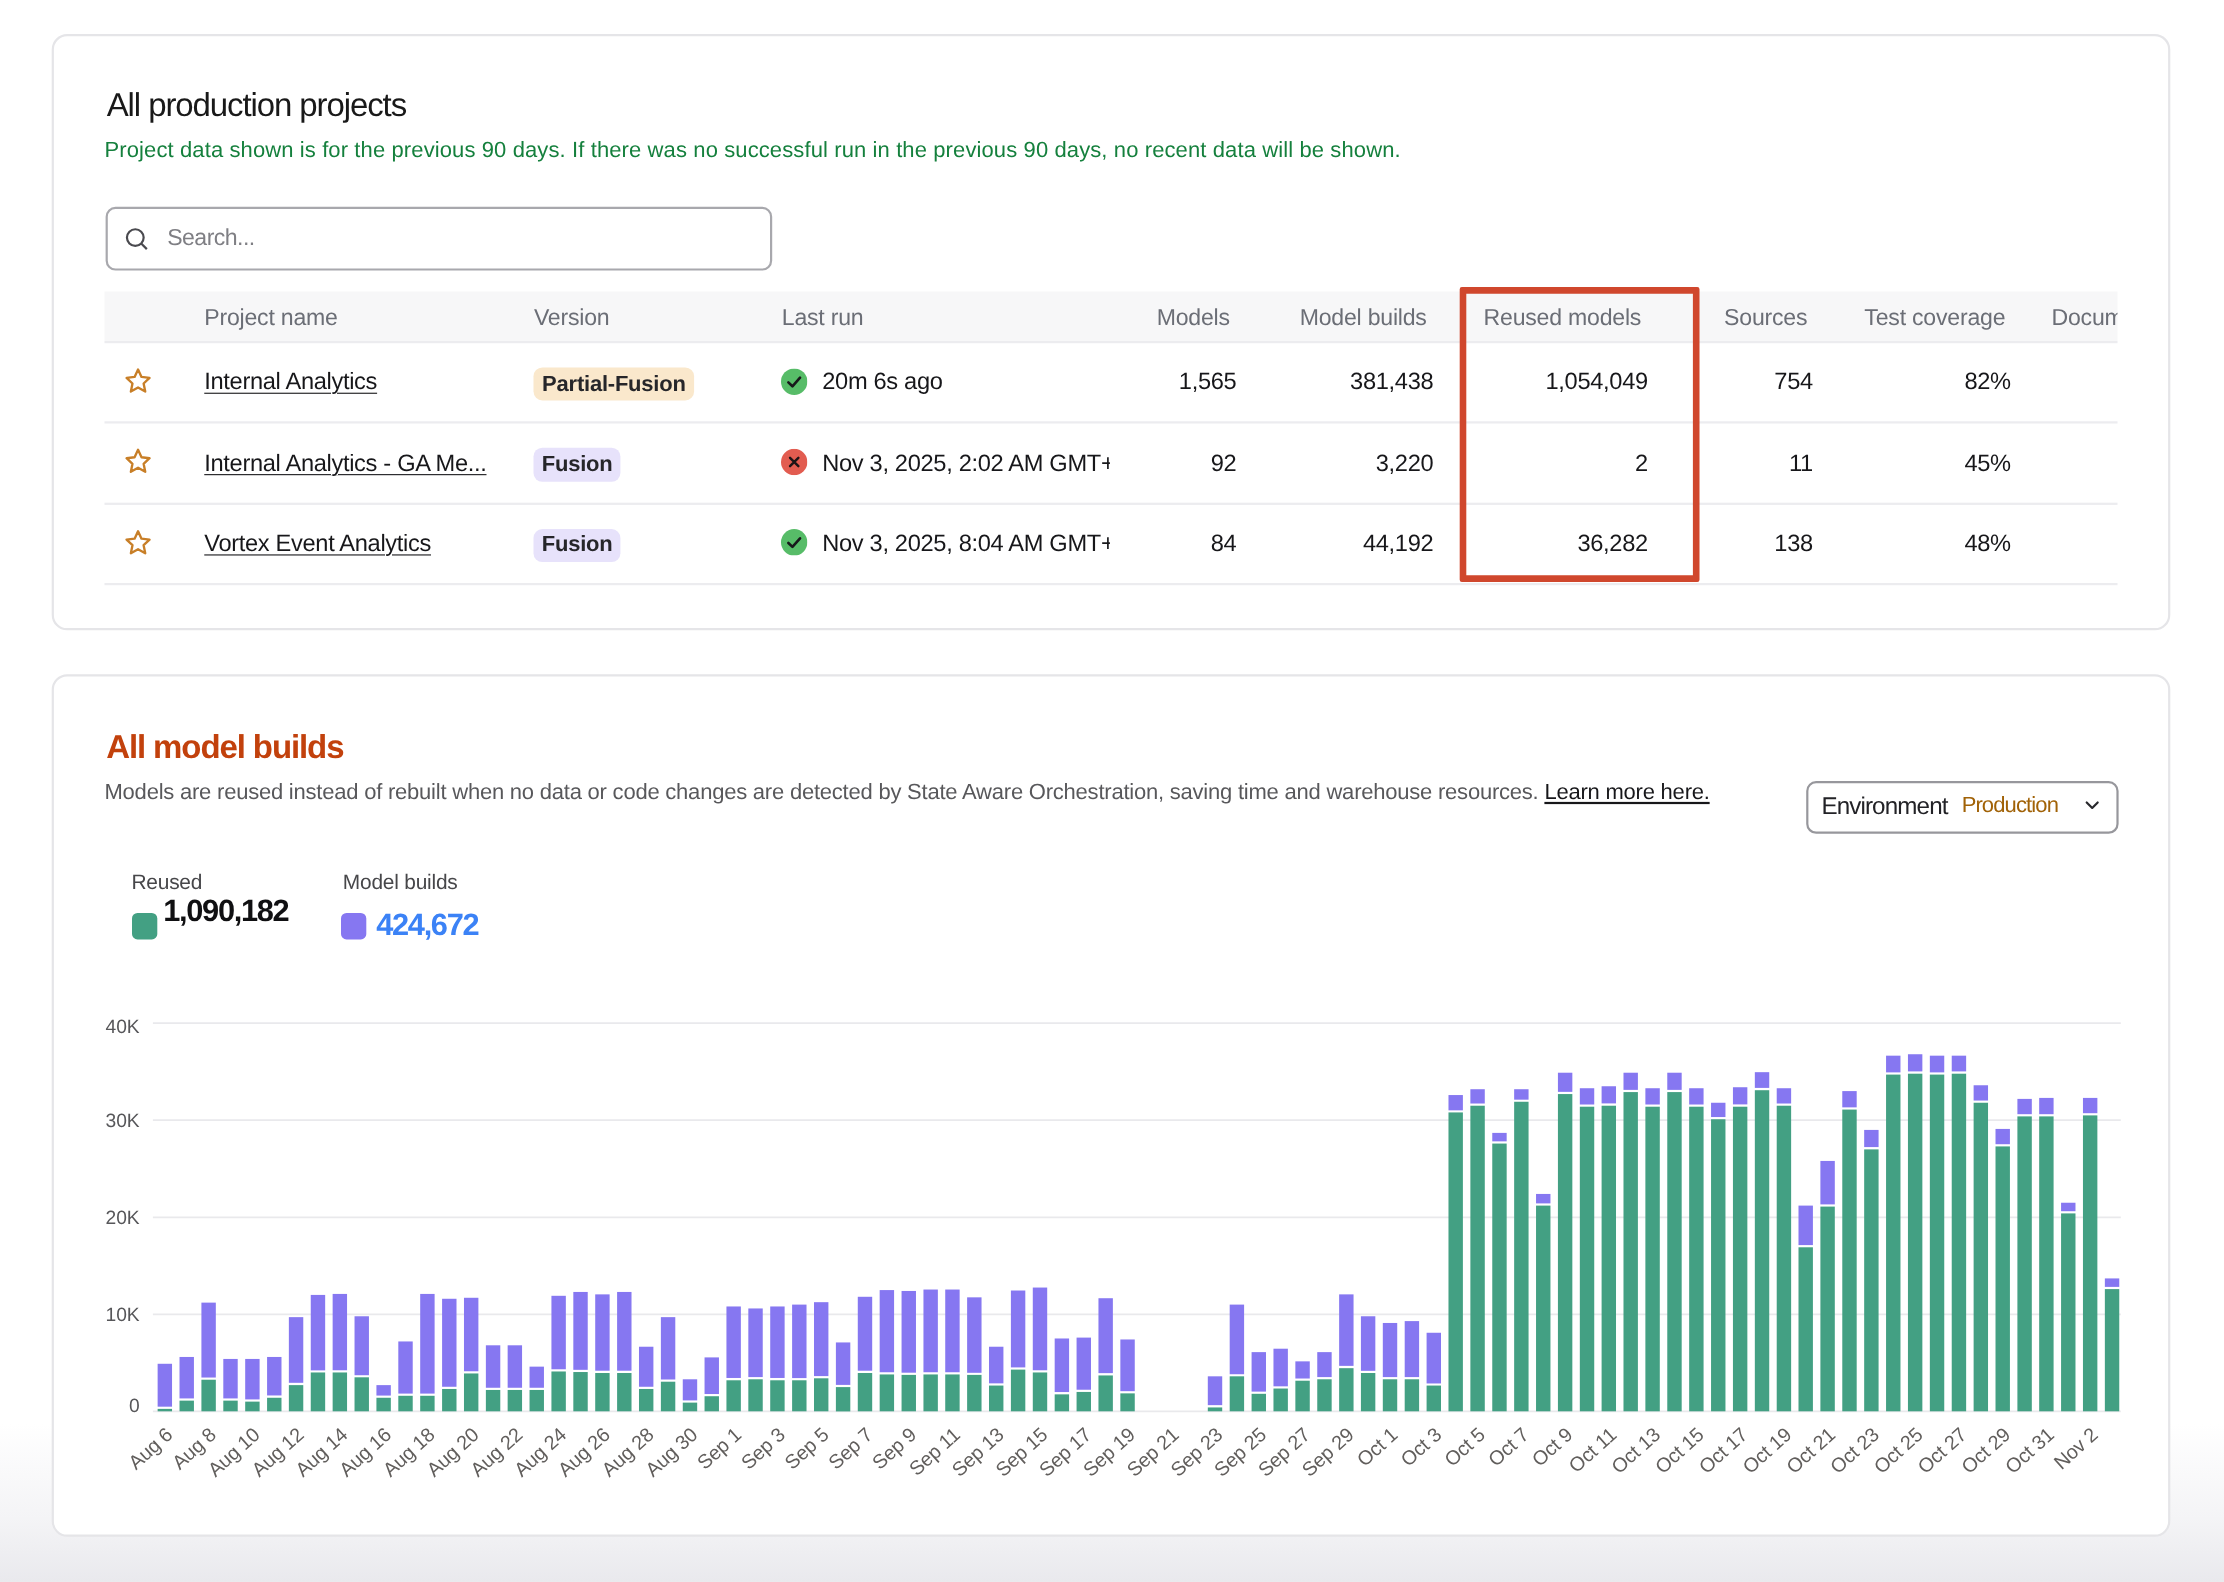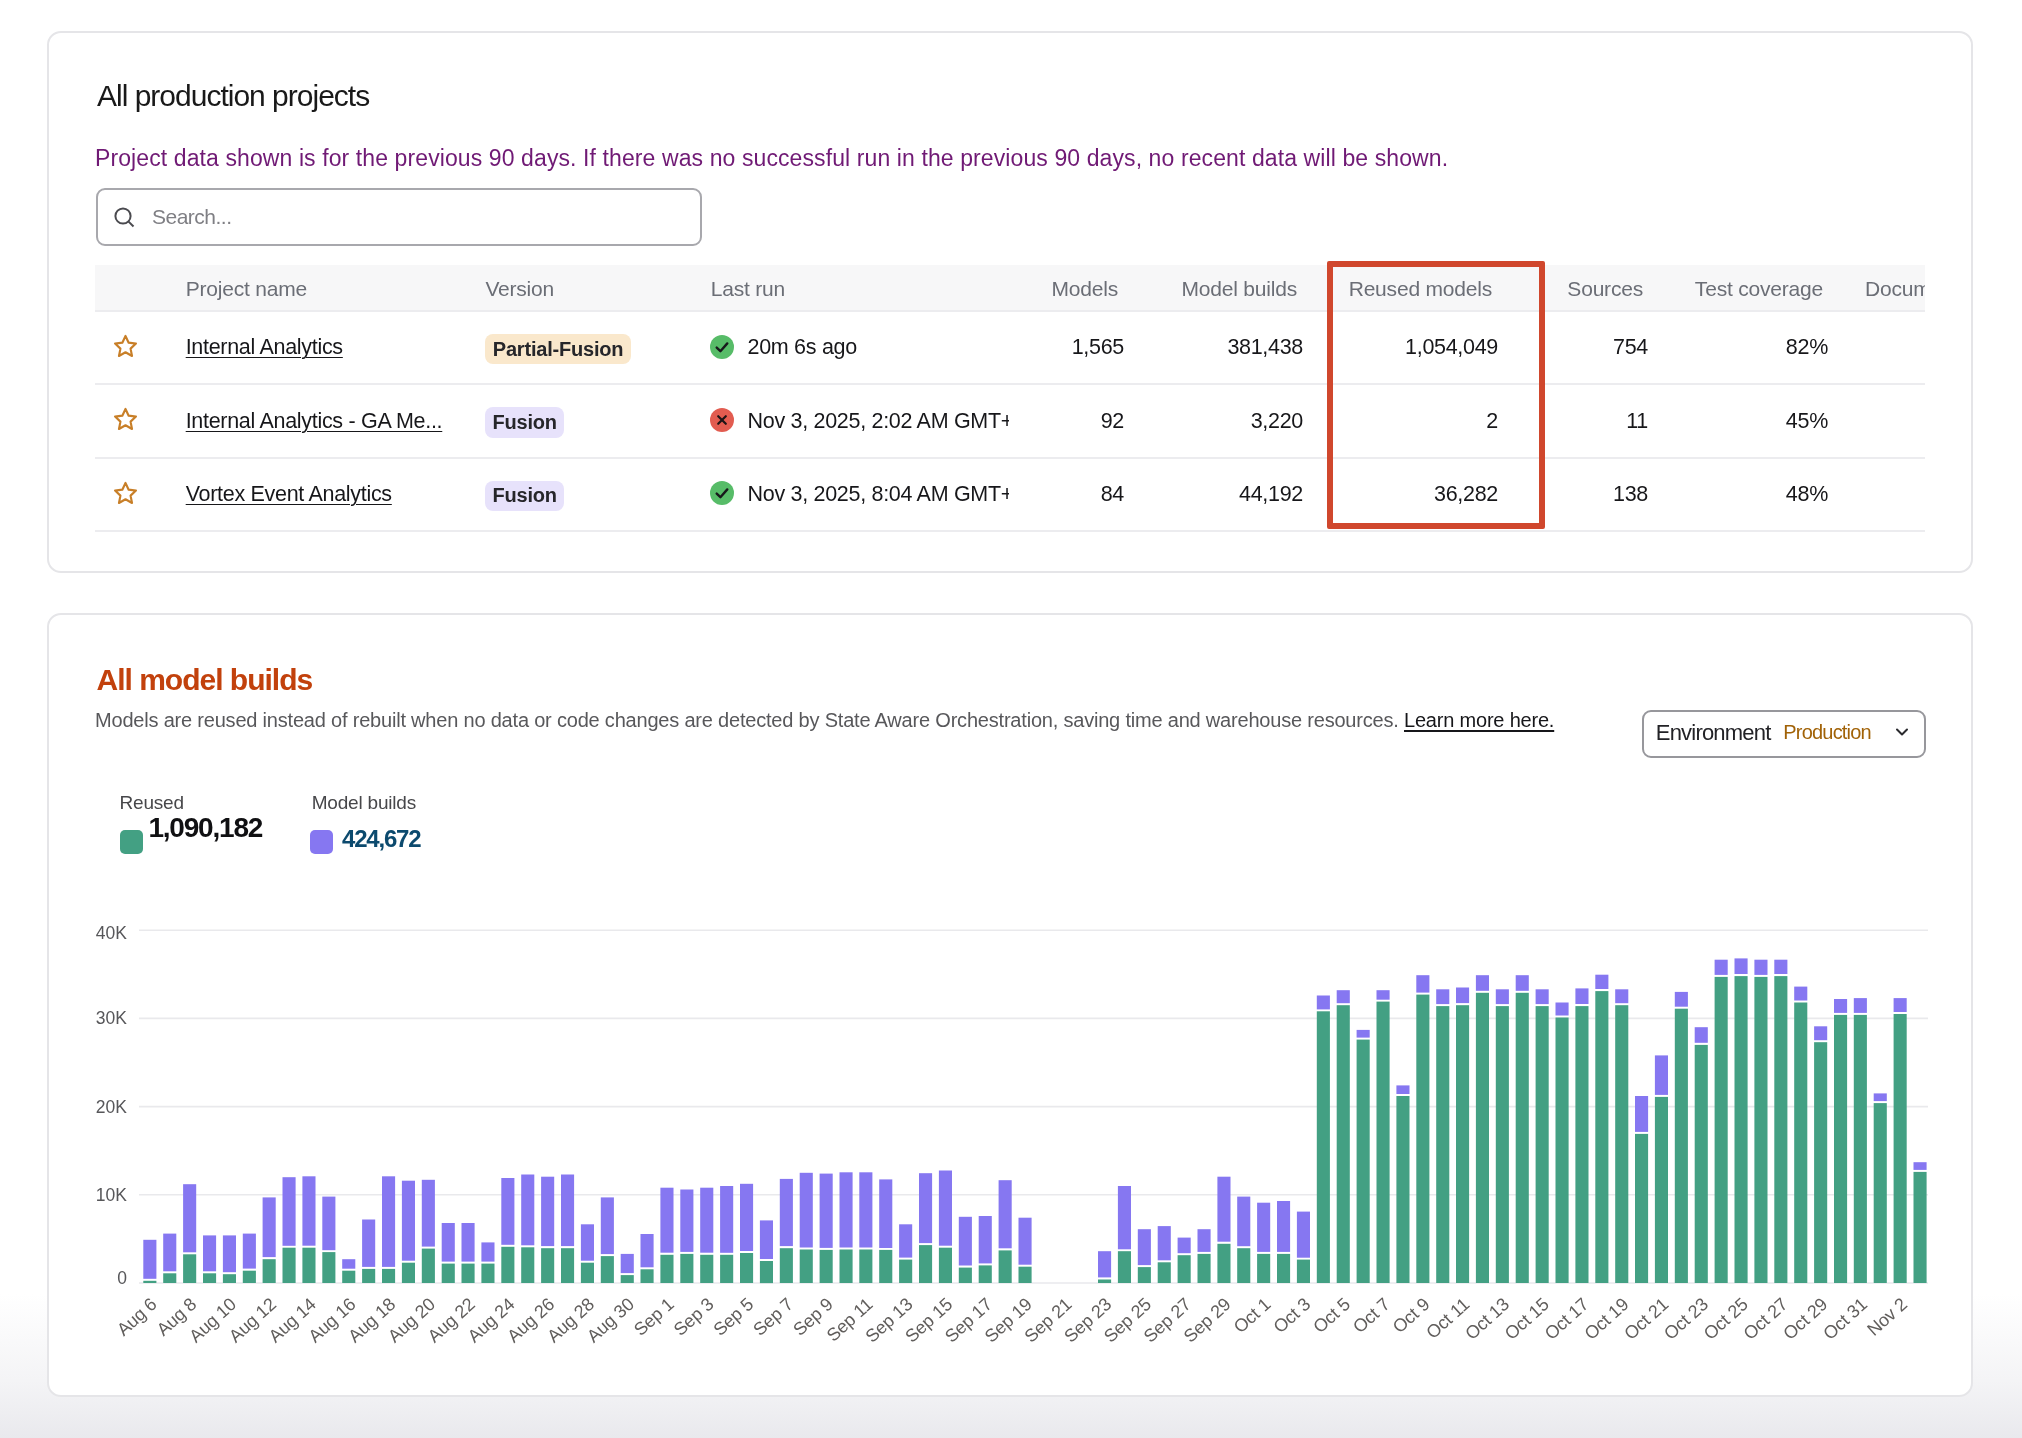--- a/index.html
+++ b/index.html
@@ -14,21 +14,21 @@
   text-underline-offset:3px; text-decoration-thickness:1.3px; }
 .badge { position:absolute; height:30.3px; border-radius:8px; display:flex;
   align-items:center; justify-content:center; font-size:20px; font-weight:bold;
   letter-spacing:-0.2px; color:#26262a; }
 </style></head>
 <body>
 
 <div class="card" style="left:47px;top:31px;width:1926px;height:542px"></div>
 
 <div class="t" style="left:97px;top:81.1px;font-size:30px;font-weight:normal;letter-spacing:-1px;color:#191919">All production projects</div>
-<div class="t" style="left:95px;top:147px;font-size:23px;letter-spacing:0.1px;color:#701a75">Project data shown is for the previous 90 days. If there was no successful run in the previous 90 days, no recent data will be shown.</div>
+<div class="t" style="left:95px;top:127px;font-size:20px;letter-spacing:0.1px;color:#15803d">Project data shown is for the previous 90 days. If there was no successful run in the previous 90 days, no recent data will be shown.</div>
 
 <div class="abs" style="left:96px;top:188.4px;width:606px;height:58px;border:2px solid #A8A8AD;border-radius:9px;background:#fff"></div>
 <svg class="abs" style="left:112px;top:205px" width="26" height="26" viewBox="0 0 26 26" fill="none" stroke="#4a4a4f" stroke-width="2">
     <circle cx="11" cy="11" r="7.6"></circle>
     <path d="M16.6 16.6 L21.5 21.5"></path>
   </svg>
 <div class="t" style="left:152px;top:205.6px;font-size:21px;letter-spacing:-0.5px;color:#7f7f84">Search...</div>
 
 <div class="abs" style="left:95px;top:265.4px;width:1830px;height:44.3px;background:#F7F7F8"></div>
 <div class="hdr" style="left:185.7px;top:277.6px">Project name</div>
@@ -117,21 +117,21 @@
 <div class="t" style="left:1783.3px;top:722px;font-size:20px;letter-spacing:-0.8px;color:#a16207">Production</div>
 <svg class="abs" style="left:1893px;top:725px" width="18" height="14" viewBox="0 0 18 14" fill="none" stroke="#2a2a2e" stroke-width="2" stroke-linecap="round" stroke-linejoin="round">
     <path d="M4 4.5 L9 9.5 L14 4.5"></path>
   </svg>
 
 <div class="t" style="left:119.5px;top:792.8px;font-size:19px;letter-spacing:-0.2px;color:#47474a">Reused</div>
 <div class="t" style="left:311.7px;top:792.8px;font-size:19px;letter-spacing:-0.2px;color:#47474a">Model builds</div>
 <div class="abs" style="left:119.5px;top:829.7px;width:23px;height:24.7px;border-radius:5px;background:#43A083"></div>
 <div class="abs" style="left:309.6px;top:829.7px;width:23.7px;height:24.7px;border-radius:5px;background:#8677F1"></div>
 <div class="t" style="left:148.4px;top:814px;font-size:28px;font-weight:bold;letter-spacing:-1.2px;color:#101012">1,090,182</div>
-<div class="t" style="left:342px;top:826.6px;font-size:24px;font-weight:bold;letter-spacing:-1.2px;color:#0c4a6e">424,672</div>
+<div class="t" style="left:342px;top:826.6px;font-size:28px;font-weight:bold;letter-spacing:-1.2px;color:#3b82f6">424,672</div>
 
 <svg style="position:absolute;left:0;top:0" width="2022" height="1438" font-family="Liberation Sans, sans-serif">
     <line x1="139" y1="1283.0" x2="1928" y2="1283.0" stroke="#E9E9EC" stroke-width="1.6"></line>
     <line x1="139" y1="1194.8" x2="1928" y2="1194.8" stroke="#E9E9EC" stroke-width="1.6"></line>
     <line x1="139" y1="1106.6" x2="1928" y2="1106.6" stroke="#E9E9EC" stroke-width="1.6"></line>
     <line x1="139" y1="1018.4" x2="1928" y2="1018.4" stroke="#E9E9EC" stroke-width="1.6"></line>
     <line x1="139" y1="930.2" x2="1928" y2="930.2" stroke="#E9E9EC" stroke-width="1.6"></line>
     <text x="127" y="1277.5" text-anchor="end" dominant-baseline="central" font-size="17.5" fill="#57575a">0</text>
     <text x="127" y="1194.8" text-anchor="end" dominant-baseline="central" font-size="17.5" fill="#57575a">10K</text>
     <text x="127" y="1106.6" text-anchor="end" dominant-baseline="central" font-size="17.5" fill="#57575a">20K</text>

